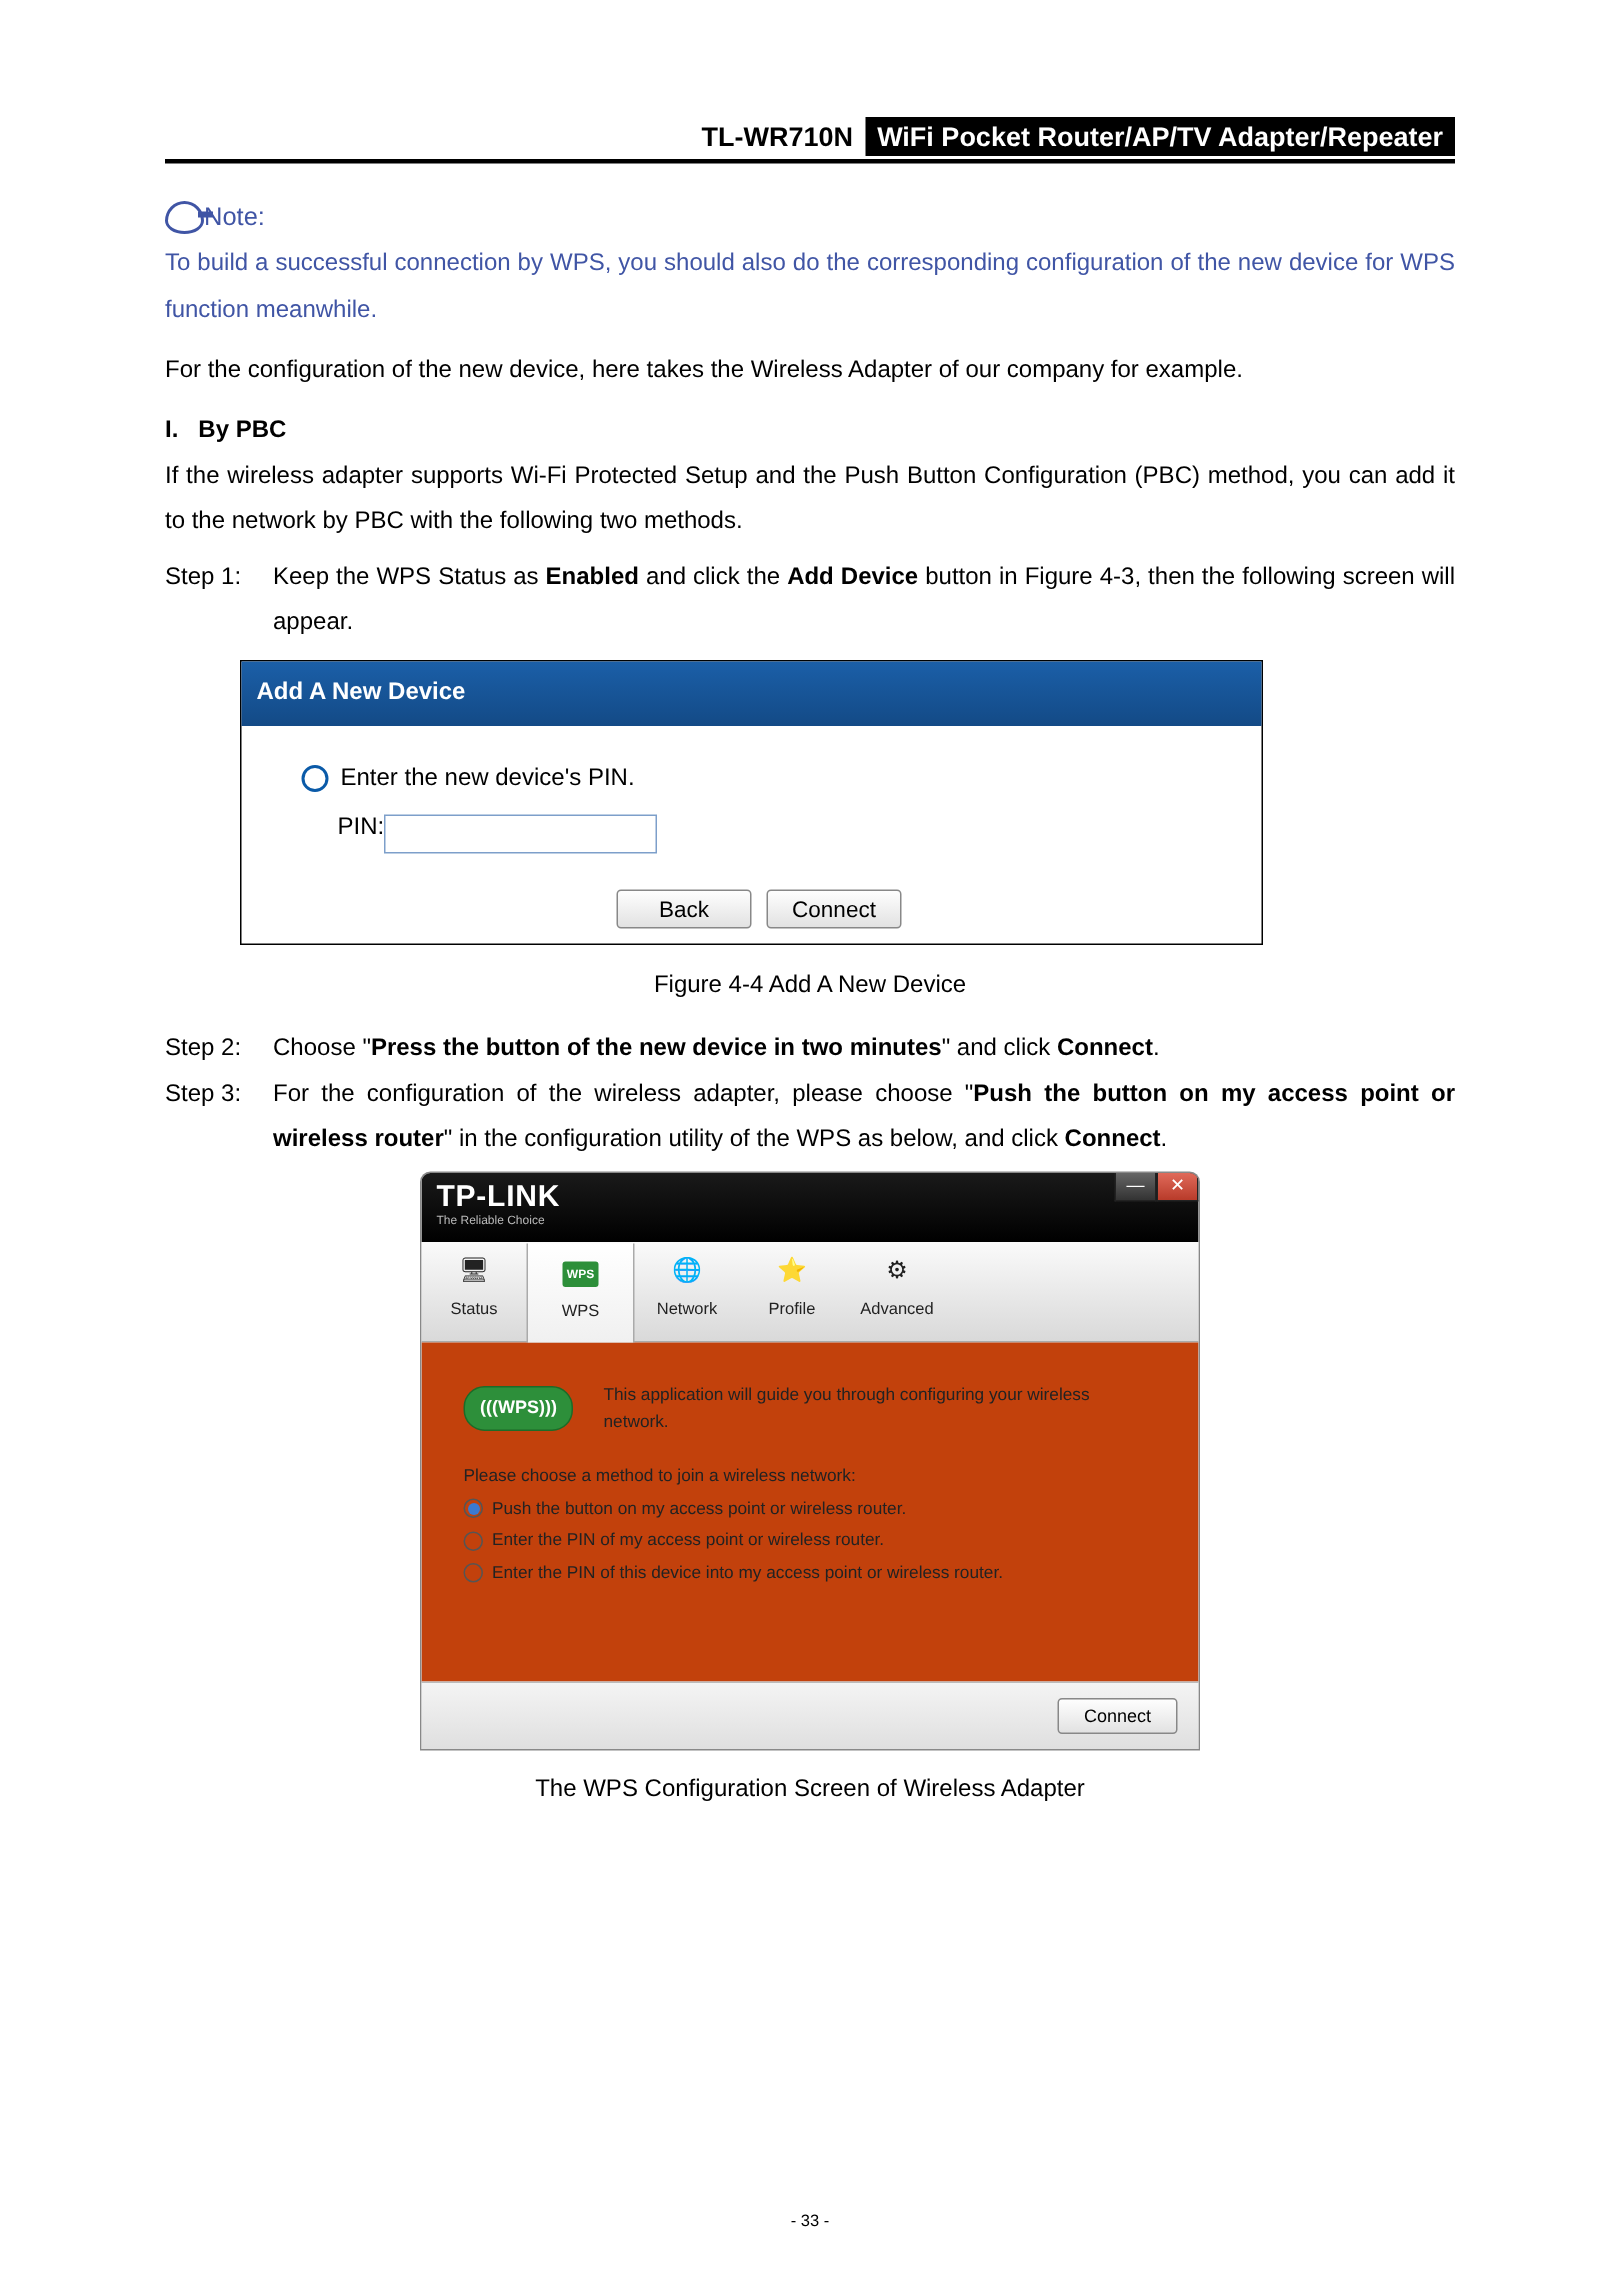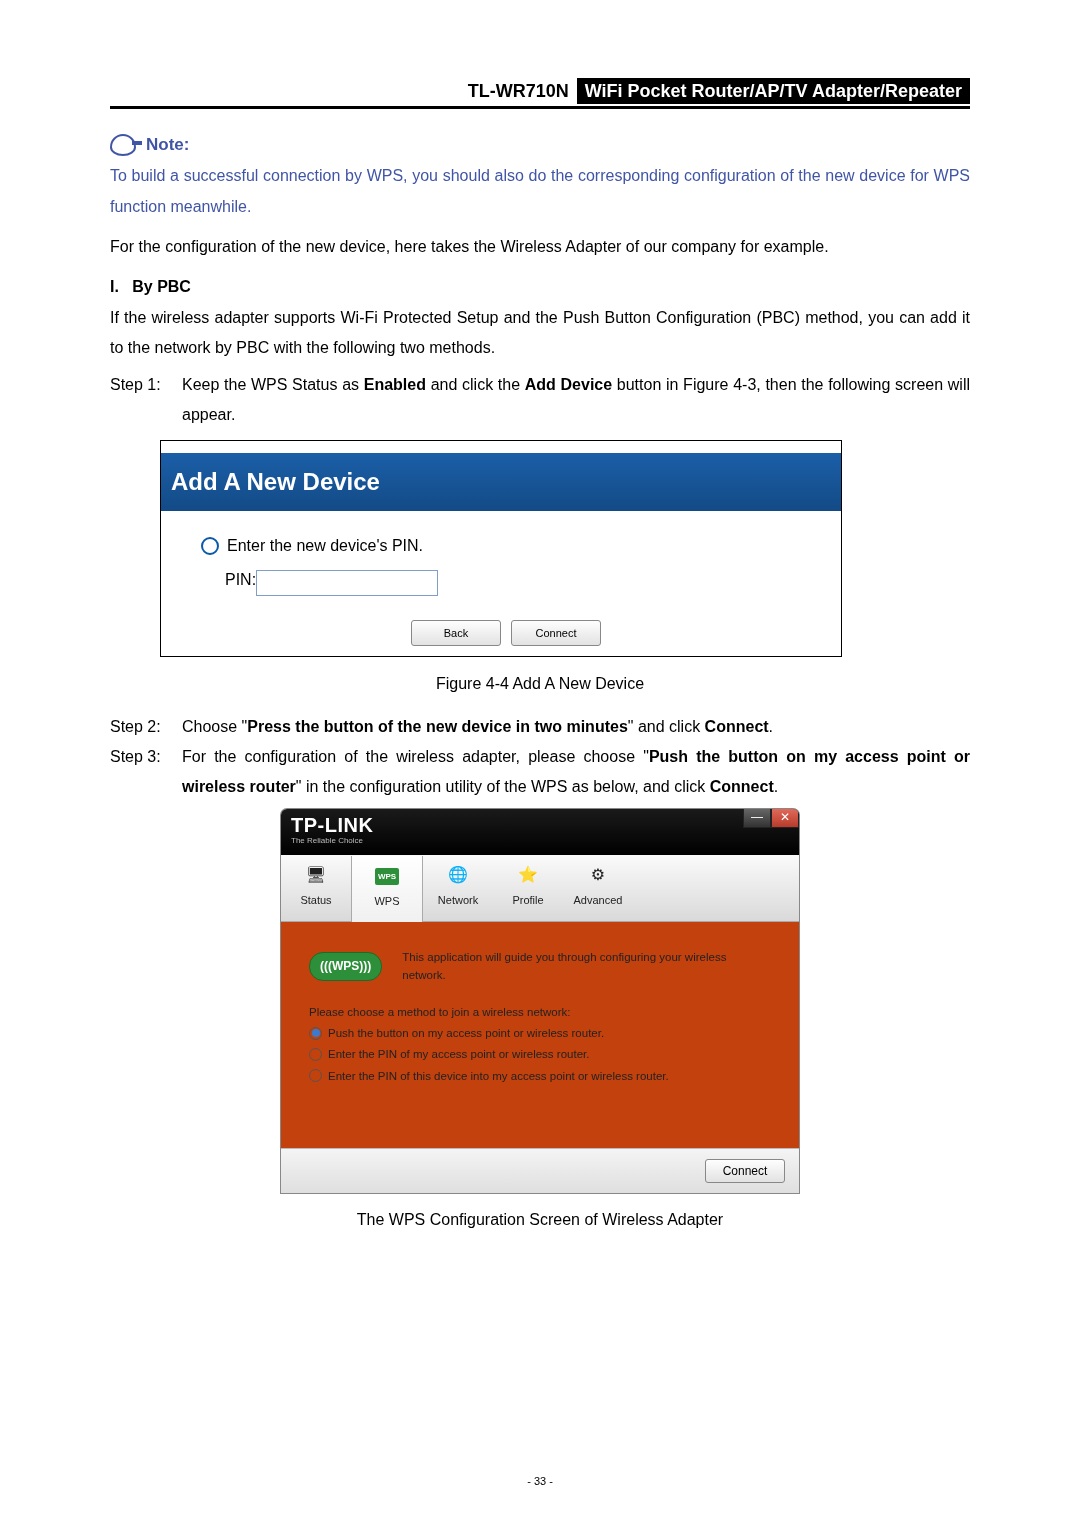--- a/index.html
+++ b/index.html
@@ -45,25 +45,25 @@
     height: 3px;
     background: #000;
     margin-top: 2px;
   }
   .content {
     margin-top: 20px;
     line-height: 1.9;
   }
   .note-line {
     color: #4055a5;
-    font-weight: bold;
+    font-weight: normal;
     font-size: 17px;
     display: flex;
     align-items: center;
-    gap: 10px;
+    gap: 0;
   }
   .hand-icon {
     width: 22px;
     height: 18px;
     display: inline-block;
     border: 2px solid #4055a5;
     border-radius: 50% 50% 50% 50% / 60% 60% 40% 40%;
     position: relative;
   }
   .hand-icon::after {
@@ -104,22 +104,21 @@
     margin: 10px 0 6px 50px;
     width: 680px;
     border: 1px solid #000;
     background: #fff;
   }
   .fig44-title {
     background: linear-gradient(#1b5fa8, #134a86);
     color: #fff;
     font-weight: bold;
     padding: 6px 10px;
-    font-size: 24px;
-    margin-top: 12px;
+    font-size: 16px;
   }
   .fig44-body {
     padding: 18px 30px 0 40px;
     font-size: 16px;
     line-height: 2.1;
   }
   .radio-row {
     display: flex;
     align-items: center;
     gap: 8px;
@@ -158,21 +157,21 @@
     justify-content: center;
     gap: 10px;
     padding: 24px 0 10px 0;
   }
   .winbtn {
     min-width: 90px;
     height: 26px;
     border: 1px solid #888;
     border-radius: 3px;
     background: linear-gradient(#fefefe, #e2e2e2);
-    font-size: 11px;
+    font-size: 15px;
     cursor: pointer;
   }
   .fig-caption {
     text-align: center;
     margin: 12px 0;
   }
 
   
   .tplink {
     margin: 6px auto 10px auto;

